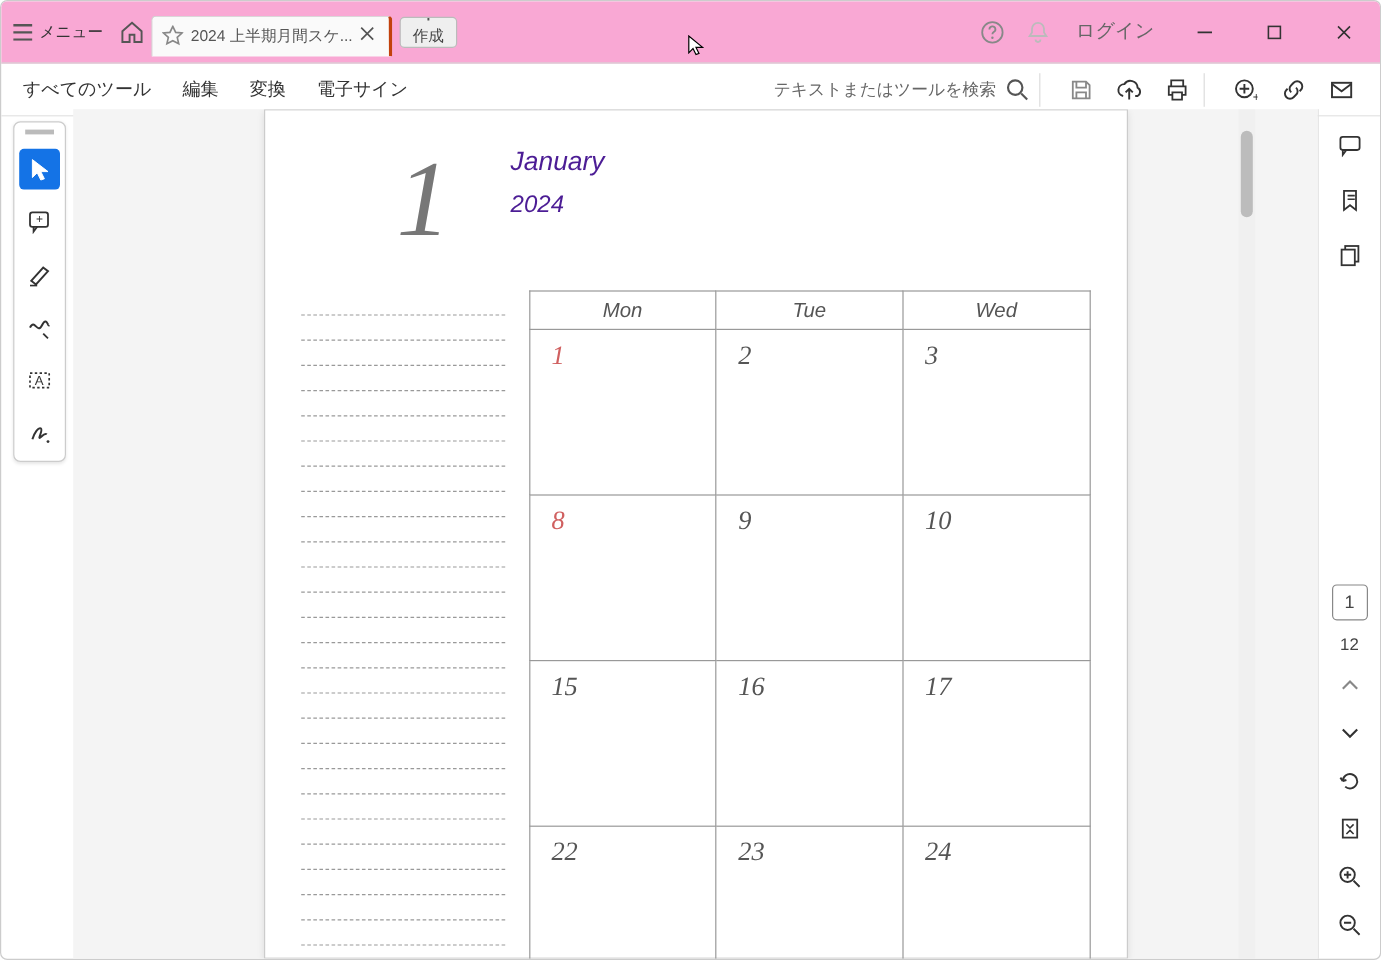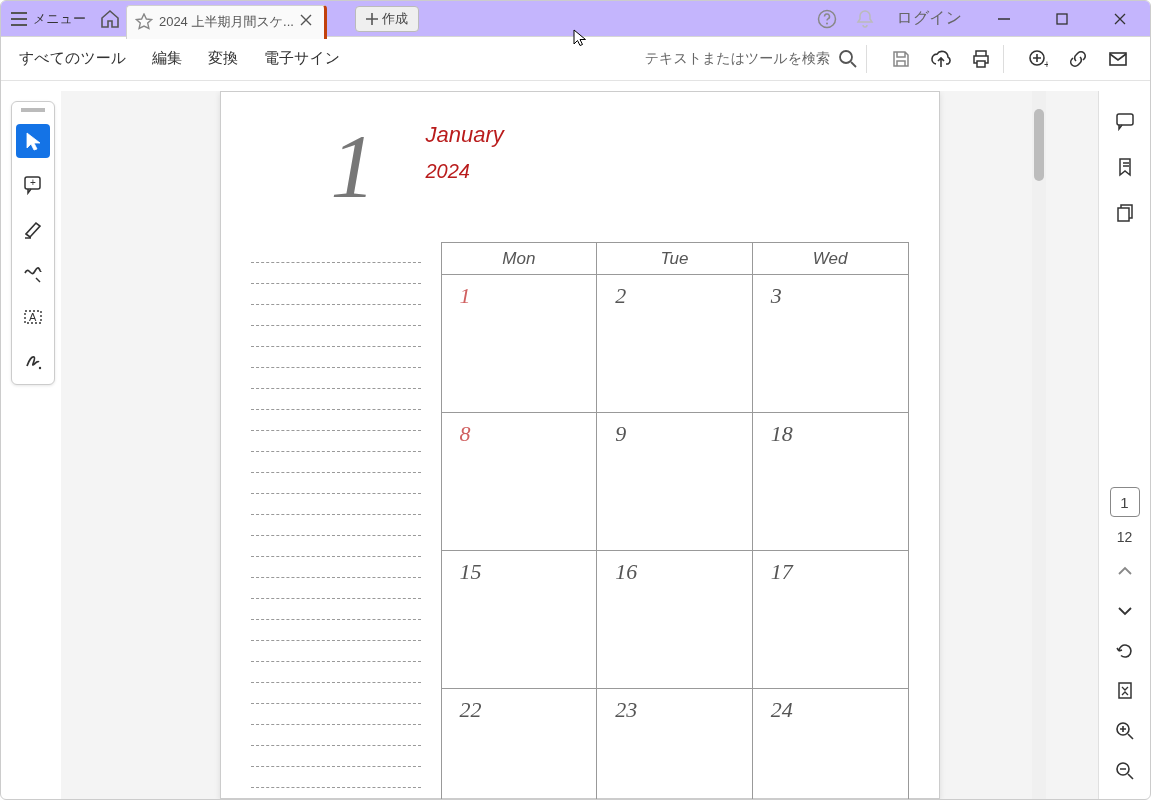--- a/index.html
+++ b/index.html
@@ -1,26 +1,26 @@
 <!DOCTYPE html>
 <html><head>
 <meta charset="utf-8">
 <style>
 * { box-sizing: border-box; margin: 0; padding: 0; font-family: "Segoe UI", Meiryo, sans-serif; }
 body { width:1151px; height:800px; background:#fff; overflow:hidden; border:1px solid #ccc; border-radius:6px; position:relative; }
 
 
-.titlebar { height:36px; background:#c4b5fd; display:flex; align-items:center; border-bottom:1px solid #d6d6d6; }
+.titlebar { height:52px; background:#f9a8d4; display:flex; align-items:center; border-bottom:1px solid #d6d6d6; }
 .menu-btn { display:flex; align-items:center; gap:6px; padding:0 10px; height:100%; cursor:pointer; font-size:13px; color:#333; }
 .home-btn, .star-btn { width:28px; height:28px; display:flex; align-items:center; justify-content:center; cursor:pointer; color:#555; }
 
 .tab { height:34px; background:#fafafa; border-top:1px solid #d0d0d0; border-left:1px solid #d0d0d0; border-right:3px solid #c2410c; border-radius:4px 4px 0 0; display:flex; align-items:center; padding:0 8px; margin-top:6px; margin-left:2px; gap:6px; font-size:13px; color:#555; }
 .tab-close { cursor:pointer; color:#555; width:16px; height:16px; text-align:center; }
 
-.create-btn { display:flex; align-items:center; gap:4px; height:26px; border:1px solid #bbb; border-radius:4px; background:#efefef; padding:0 10px; margin-left:28px; cursor:pointer; font-size:13px; color:#444; }
+.create-btn { display:flex; align-items:center; gap:4px; height:26px; border:1px solid #bbb; border-radius:4px; background:#efefef; padding:0 10px; margin-left:6px; cursor:pointer; font-size:13px; color:#444;flex-direction:column; }
 
 .titlebar-spacer { flex:1; }
 .title-right { display:flex; align-items:center; gap:14px; padding-right:8px; }
 .title-icon { width:24px; height:24px; display:flex; align-items:center; justify-content:center; color:#888; cursor:pointer; }
 .login-text { font-size:16px; color:#666; cursor:pointer; margin:0 6px; }
 .win-btn { width:44px; height:40px; display:flex; align-items:center; justify-content:center; cursor:pointer; color:#555; }
 
 
 .toolbar { height:44px; display:flex; align-items:center; padding:0 18px; border-bottom:1px solid #e3e3e3; }
 .toolbar-item { font-size:15px; color:#333; margin-right:26px; cursor:pointer; }
@@ -38,21 +38,21 @@
 .left-panel { width:44px; background:#fff; border:1px solid #ccc; border-radius:6px; display:flex; flex-direction:column; align-items:center; padding:6px 0; gap:10px; box-shadow:0 1px 3px rgba(0,0,0,0.1); }
 .grip { width:24px; height:4px; border-top:2px solid #bbb; border-bottom:2px solid #bbb; margin-bottom:2px; }
 .ltool { width:34px; height:34px; display:flex; align-items:center; justify-content:center; border-radius:4px; cursor:pointer; color:#333; }
 .ltool.active { background:#1473e6; color:#fff; }
 
 
 .doc-area { flex:1; background:#f4f4f4; overflow:hidden; position:relative; display:flex; justify-content:center; padding-top:0; }
 .page { width:720px; background:#fff; border:1px solid #ccc; margin-top:0; padding:30px 30px 40px 30px; box-shadow:0 2px 6px rgba(0,0,0,0.1); }
 .page-header { display:flex; align-items:flex-start; gap:50px; margin-bottom:30px; }
 .big-month { font-size:90px; font-family: "Times New Roman", serif; font-style:italic; color:#777; line-height:1; margin-left:80px; }
-.month-name { font-family:"Times New Roman",serif; font-style:italic; font-size:22px; color:#b91c1c; }
+.month-name { font-family:"Times New Roman",serif; font-style:italic; font-size:22px; color:#4c1d95; }
 .month-name .year { display:block; font-size:20px; margin-top:12px; }
 .page-body { display:flex; gap:20px; }
 .notes-col { width:170px; }
 .notes-line { border-bottom:1px dashed #999; height:21px; }
 .cal-table { border-collapse:collapse; flex:1; }
 .cal-table th, .cal-table td { border:1px solid #999; }
 .cal-table th { height:32px; font-family:Liberation Sans, sans-serif; font-style:italic; font-weight:normal; font-size:17px; color:#555; width:150px; }
 .cal-table td { height:138px; vertical-align:top; }
 .day-num { font-family:"Times New Roman",serif; font-style:italic; font-size:22px; color:#555; padding:8px 18px; display:block; }
 .day-num.red { color:#d06060; }
@@ -290,21 +290,21 @@
                 </td>
               </tr>
               <tr>
                 <td>
                   <span class="day-num red">8</span>
                 </td>
                 <td>
                   <span class="day-num">9</span>
                 </td>
                 <td>
-                  <span class="day-num">18</span>
+                  <span class="day-num">10</span>
                 </td>
               </tr>
               <tr>
                 <td>
                   <span class="day-num">15</span>
                 </td>
                 <td>
                   <span class="day-num">16</span>
                 </td>
                 <td>

